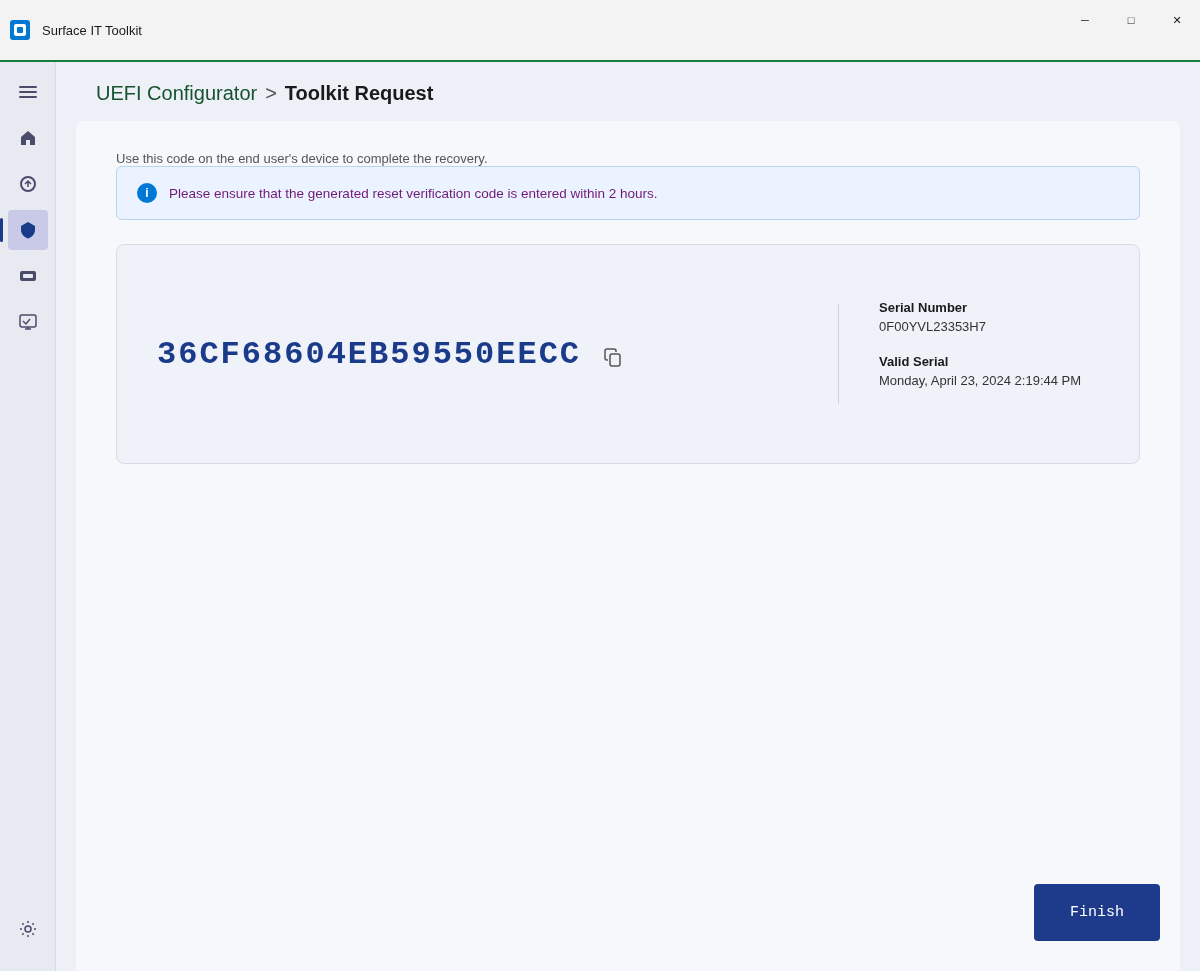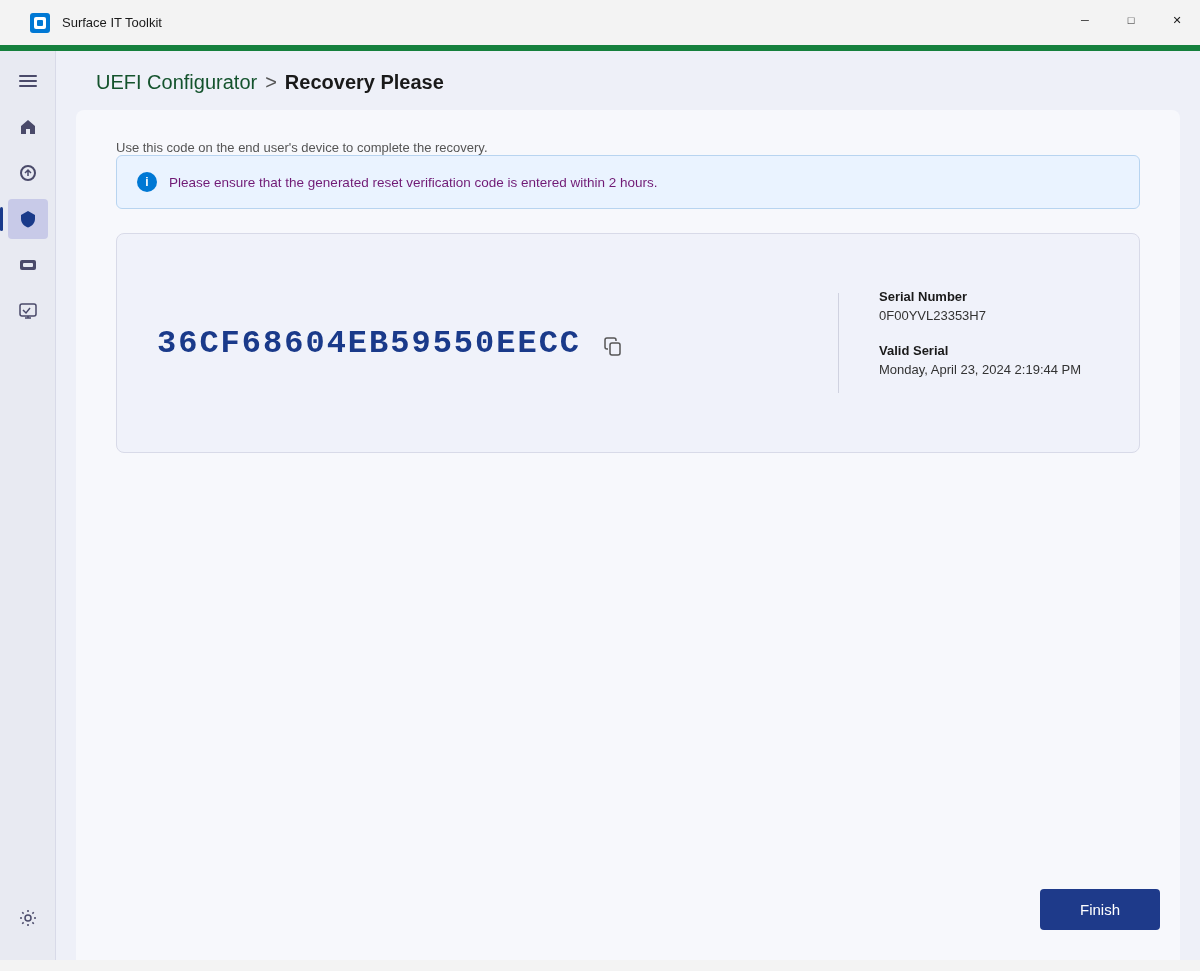--- a/index.html
+++ b/index.html
@@ -8,27 +8,27 @@
       width: 1200px;
       height: 971px;
       background: #f3f3f3;
       font-family: 'Segoe UI', Arial, sans-serif;
       overflow: hidden;
       position: relative;
     }
 
     
     .title-bar {
-      height: 51px;
+      height: 62px;
       background: #f3f3f3;
       display: flex;
       align-items: center;
-      padding: 0 28px;
+      padding: 0 8px;
       position: relative;
-      border-bottom: 6px solid #15803d;
+      border-bottom: 2px solid #15803d;
     }
 
     .title-bar-logo {
       width: 24px;
       height: 24px;
       margin-right: 10px;
       flex-shrink: 0;
     }
 
     .title-bar-title {
@@ -261,25 +261,26 @@
       position: absolute;
       bottom: 30px;
       right: 40px;
     }
 
     .finish-btn {
       background: #1e3a8a;
       color: white;
       border: none;
       border-radius: 4px;
-      padding: 12px 36px;
+      padding: 20px 36px;
       font-size: 15px;
       font-weight: 500;
       cursor: pointer;
       min-width: 120px;
+      font-family: Liberation Mono, monospace;
     }
 
     
     svg {
       display: block;
     }
   </style>
 </head>
 <body>
 
@@ -351,21 +352,21 @@
         </svg>
       </div>
     </div>
   </div>
 
   <div class="content-area" style="position: relative;">
 
     <div class="breadcrumb">
       <span class="breadcrumb-parent">UEFI Configurator</span>
       <span class="breadcrumb-sep">&gt;</span>
-      <span class="breadcrumb-current">Recovery Please</span>
+      <span class="breadcrumb-current">Toolkit Request</span>
     </div>
 
     <div class="main-panel">
 
       <p class="section-subtitle">Use this code on the end user's device to complete the recovery.</p>
 
       <div class="info-banner">
         <div class="info-icon">i</div>
         <span class="info-text">Please ensure that the generated reset verification code is entered within 2 hours.</span>
       </div>

